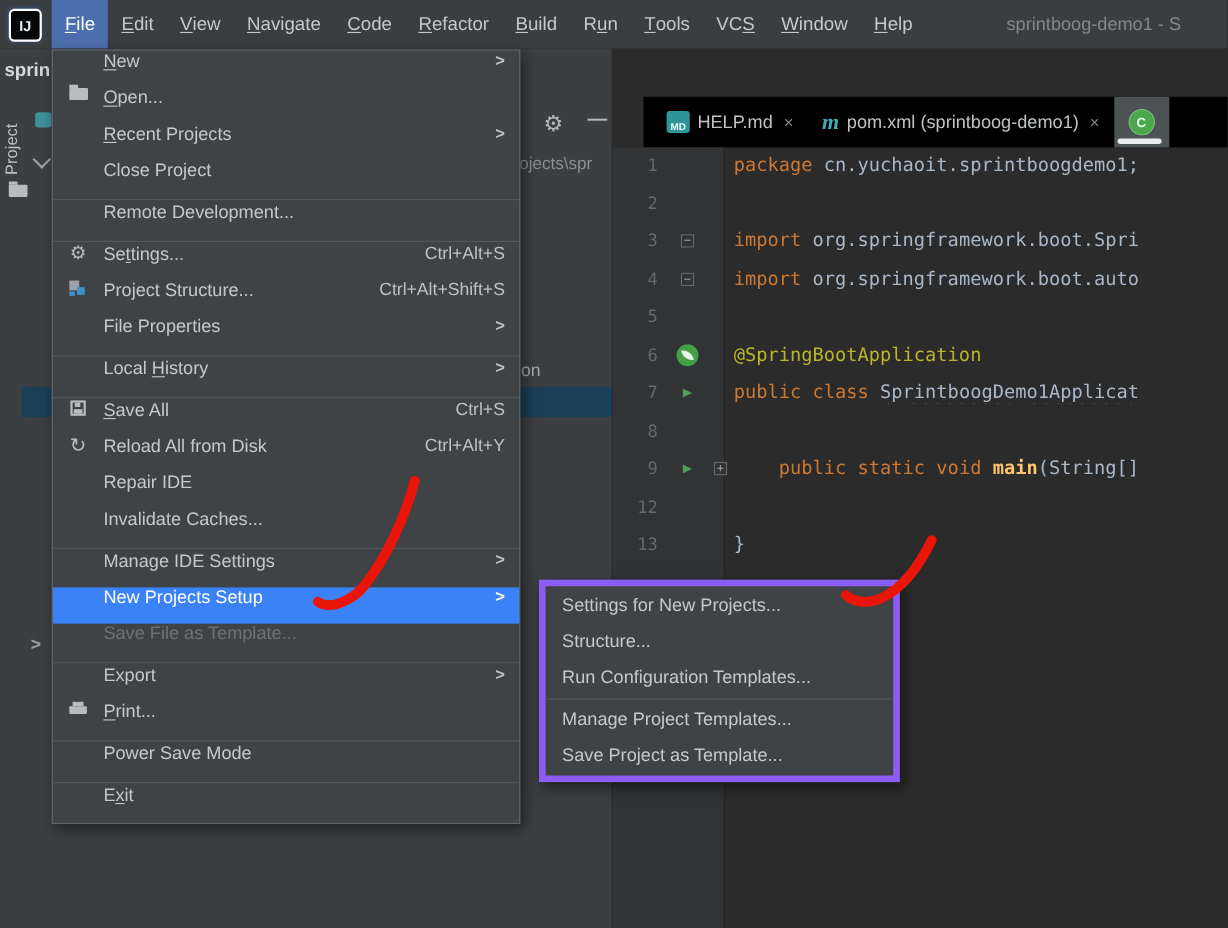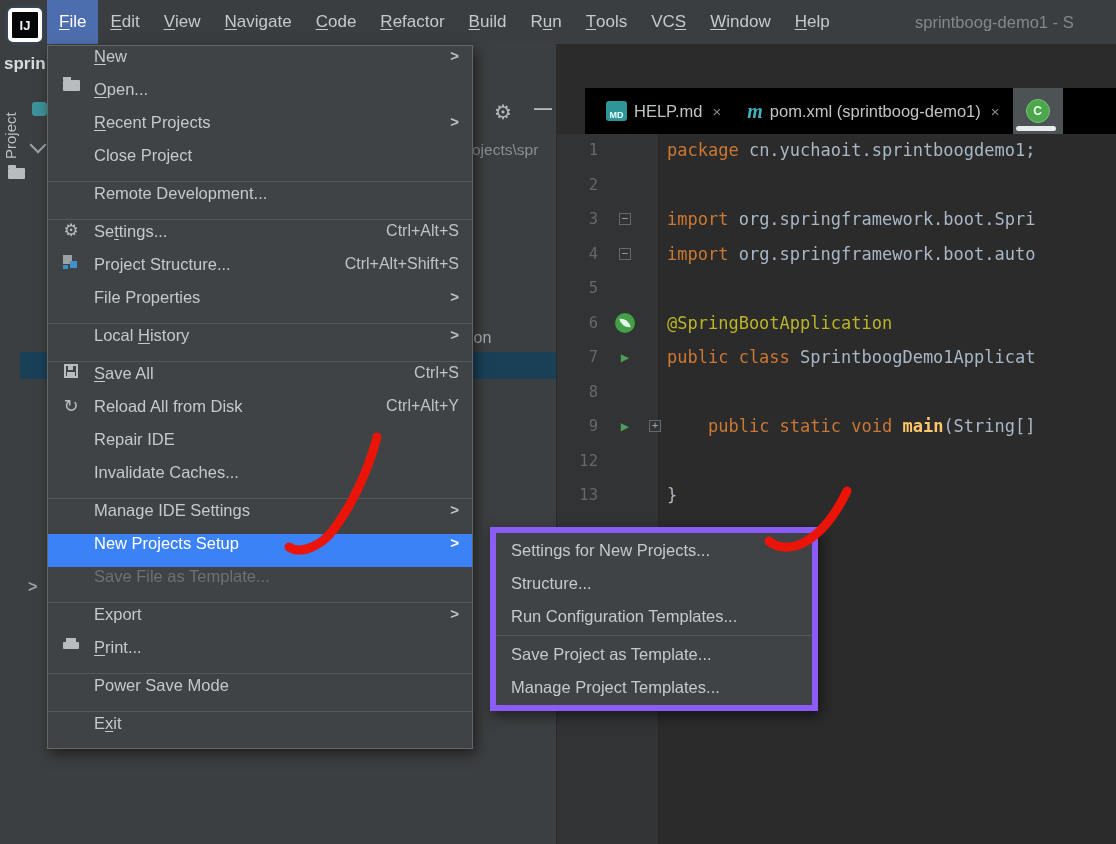--- a/index.html
+++ b/index.html
@@ -9,21 +9,21 @@
     -webkit-font-smoothing:antialiased;
   }
 
   
   .menubar{
     position:absolute;left:0;top:0;width:1116px;height:44px;
     background:#3b3e40;display:flex;align-items:stretch;z-index:5;
   }
   .logo{
     position:absolute;left:8px;top:8px;width:26px;height:26px;
-    background:#050608;border:4px solid #ffffff;border-radius:5px;
+    background:#050608;border:2px solid #ffffff;border-radius:5px;
     color:#eef2f5;font-weight:bold;font-size:13px;display:flex;
     align-items:center;justify-content:center;box-shadow:0 0 4px #2a6db588;
   }
   .menus{display:flex;margin-left:47px;align-items:stretch;}
   .mitem{
     display:flex;align-items:center;padding:0 12px;color:#c6c9cb;
     font-size:17px;cursor:default;
   }
   .mitem.active{background:#4d6eae;color:#ffffff;}
   .mitem u,.fm-label u{text-decoration:underline;text-underline-offset:2px;}
@@ -386,23 +386,23 @@
       <span>Settings for New Projects...</span>
     </div>
     <div class="sm-item">
       <span>Structure...</span>
     </div>
     <div class="sm-item">
       <span>Run Configuration Templates...</span>
     </div>
     <div class="sm-sep"></div>
     <div class="sm-item">
+      <span>Manage Project Templates...</span>
+    </div>
+    <div class="sm-item">
       <span>Save Project as Template...</span>
-    </div>
-    <div class="sm-item">
-      <span>Manage Project Templates...</span>
     </div>
   </div>
 
 <svg class="annotations" width="1116" height="844">
   <path id="red-stroke-1" fill="none" stroke-width="9" stroke-linecap="round" d="M377,437 C369,468 352,507 330,534 C322,543 302,556 289,547" stroke="#ea1508"></path>
   <path id="red-stroke-2" fill="none" stroke-width="9" stroke-linecap="round" d="M847,491 C836,514 820,535 801,544 C790,549 776,548 769,541" stroke="#ea1508"></path>
 </svg>
 
 </body></html>

